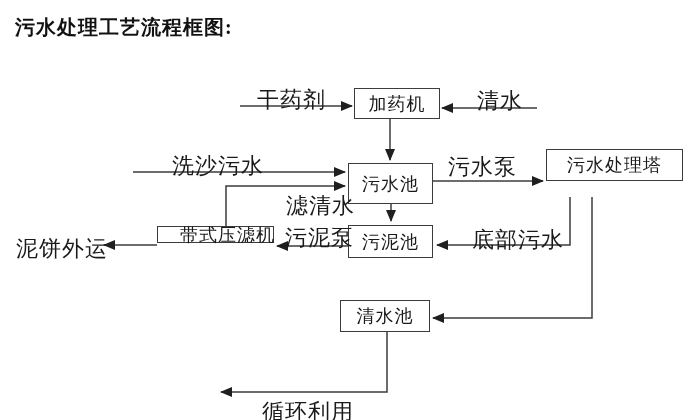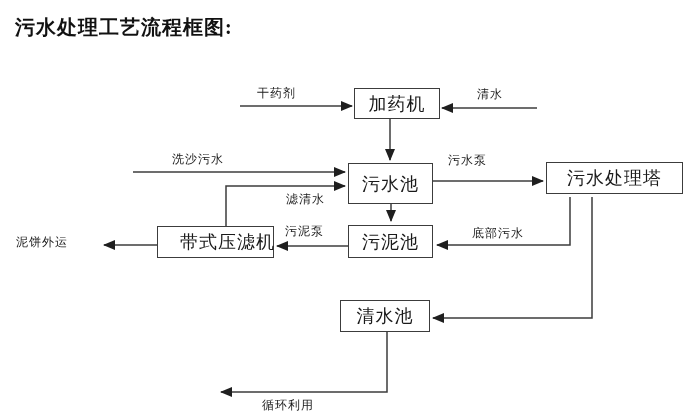--- a/index.html
+++ b/index.html
@@ -40,21 +40,21 @@
     display: flex;
     align-items: center;
     justify-content: center;
     font-size: 18px;
     color: #1a1a1a;
     white-space: nowrap;
     letter-spacing: 1px;
   }
   .edge-label {
     position: absolute;
-    font-size: 12px;
+    font-size: 22px;
     color: #1a1a1a;
     white-space: nowrap;
     letter-spacing: 1px;
   }
 </style>
 </head>
 <body>
 
 <div class="canvas">
 
@@ -77,22 +77,22 @@
       <path d="M570,197 V245 H437" marker-end="url(#arrow)"></path>
       <path d="M348,246 H277" marker-end="url(#arrow)"></path>
       <path d="M157,245 H104" marker-end="url(#arrow)"></path>
       <path d="M592,197 V318 H433" marker-end="url(#arrow)"></path>
       <path d="M387,332 V392 H221" marker-end="url(#arrow)"></path>
     </g>
   </svg>
 
   <div class="node" style="left:354px; top:88px;  width:86px;  height:31px;">加药机</div>
   <div class="node" style="left:348px; top:163px; width:85px;  height:41px;">污水池</div>
-  <div class="node" style="left:546px; top:162px; width:137px; height:32px;">污水处理塔</div>
-  <div class="node" style="left:157px; top:226px; width:117px; height:32px;padding-left:24px;">带式压滤机</div>
+  <div class="node" style="left:546px; top:149px; width:137px; height:32px;">污水处理塔</div>
+  <div class="node" style="left:157px; top:226px; width:117px; height:17px;padding-left:24px;">带式压滤机</div>
   <div class="node" style="left:348px; top:225px; width:85px;  height:33px;">污泥池</div>
   <div class="node" style="left:340px; top:300px; width:90px;  height:32px;">清水池</div>
 
   <div class="edge-label" style="left:257px; top:85px;">干药剂</div>
   <div class="edge-label" style="left:477px; top:86px;">清水</div>
   <div class="edge-label" style="left:172px; top:151px;">洗沙污水</div>
   <div class="edge-label" style="left:448px; top:152px;">污水泵</div>
   <div class="edge-label" style="left:258px; top:191px;margin-left:28px;">滤清水</div>
   <div class="edge-label" style="left:16px; top:222px;margin-top:12px;">泥饼外运</div>
   <div class="edge-label" style="left:285px; top:223px;">污泥泵</div>

